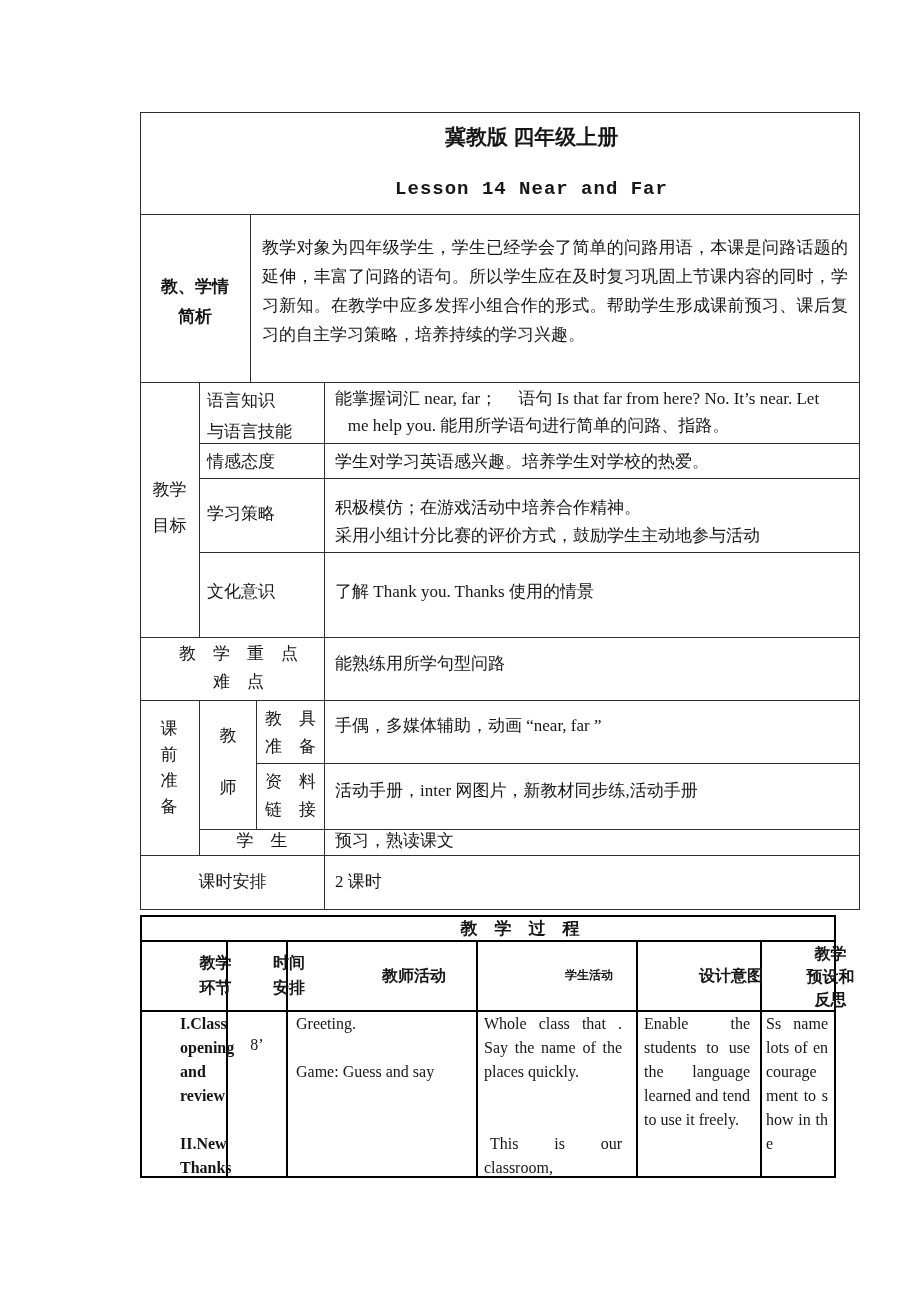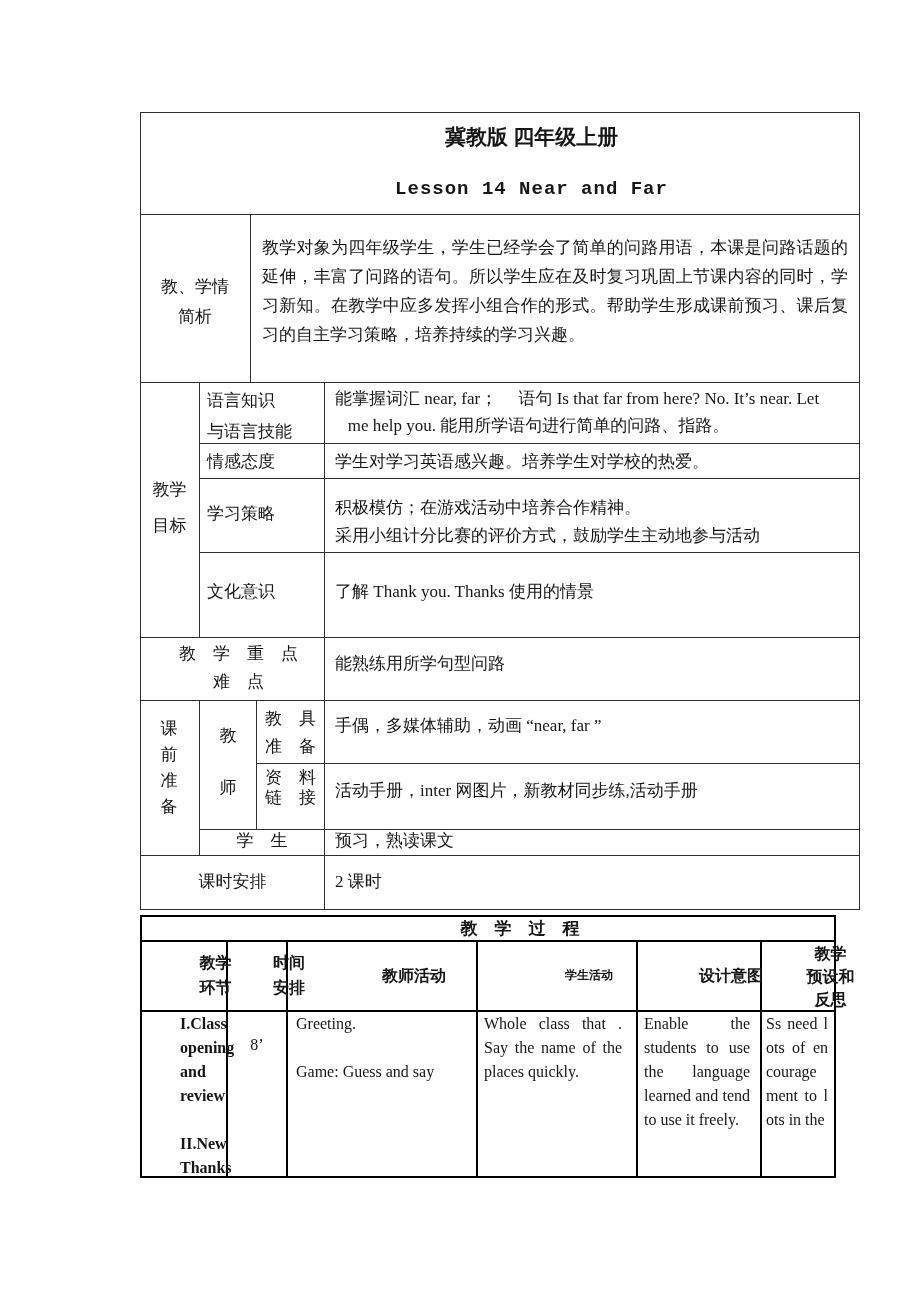--- a/index.html
+++ b/index.html
@@ -53,21 +53,21 @@
     <div class="ln2" style="left: 760px; top: 941px; width: 2px; height: 237px;"></div>
     <div class="ln2" style="left: 140px; top: 915px; width: 696px; height: 2px;"></div>
     <div class="ln2" style="left: 140px; top: 940px; width: 696px; height: 2px;"></div>
     <div class="ln2" style="left: 140px; top: 1010px; width: 696px; height: 2px;"></div>
     <div class="ln2" style="left: 140px; top: 1176px; width: 696px; height: 2px;"></div>
   </div>
 
 <div class="t c b" style="left:140px;top:124px;width:719px;font-size:21px;line-height:26px;">冀教版 四年级上册</div>
 <div class="t c b mono" style="left:140px;top:176px;width:719px;font-size:19px;line-height:26px;">Lesson 14 Near and Far</div>
 
-<div class="t c" style="left:140px;top:272px;width:110px;line-height:30px;">教、学情
+<div class="t c" style="left:140px;top:272px;width:110px;line-height:30px;font-weight:bold;">教、学情
 简析</div>
 <div class="t j" style="left:262px;top:233px;width:586px;line-height:29px;">教学对象为四年级学生，学生已经学会了简单的问路用语，本课是问路话题的延伸，丰富了问路的语句。所以学生应在及时复习巩固上节课内容的同时，学习新知。在教学中应多发挥小组合作的形式。帮助学生形成课前预习、课后复习的自主学习策略，培养持续的学习兴趣。</div>
 
 <div class="t c" style="left:140px;top:472px;width:59px;line-height:36px;">教学
 目标</div>
 
 <div class="t" style="left:207px;top:385px;width:112px;line-height:31px;">语言知识
 与语言技能</div>
 <div class="t pw" style="left:335px;top:385px;width:515px;line-height:27px;">能掌握词汇 near, far；　 语句 Is that far from here? No. It’s near. Let
    me help you. 能用所学语句进行简单的问路、指路。</div>
@@ -86,21 +86,21 @@
 难　点</div>
 <div class="t" style="left:335px;top:650px;width:515px;line-height:27px;">能熟练用所学句型问路</div>
 
 <div class="t vert" style="left:158px;top:716px;width:22px;line-height:26px;">课前准备</div>
 <div class="t vert" style="left:217px;top:710px;width:22px;line-height:52px;">教师</div>
 
 <div class="t c" style="left:256px;top:705px;width:69px;line-height:28px;">教　具
 准　备</div>
 <div class="t" style="left:335px;top:712px;width:515px;line-height:27px;">手偶，多媒体辅助，动画 “near, far ”</div>
 
-<div class="t c" style="left:256px;top:768px;width:69px;line-height:20px;">资　料
+<div class="t c" style="left:256px;top:768px;width:69px;line-height:28px;">资　料
 链　接</div>
 <div class="t" style="left:335px;top:777px;width:515px;line-height:27px;">活动手册，inter 网图片，新教材同步练,活动手册</div>
 
 <div class="t c" style="left:199px;top:828px;width:126px;line-height:26px;">学　生</div>
 <div class="t" style="left:335px;top:828px;width:515px;line-height:26px;">预习，熟读课文</div>
 
 <div class="t c" style="left:140px;top:868px;width:185px;line-height:27px;">课时安排</div>
 <div class="t" style="left:335px;top:868px;width:515px;line-height:27px;">2 课时</div>
 
 <div class="t c b" style="left:140px;top:917px;width:696px;line-height:23px;">教　学　过　程</div>
@@ -123,17 +123,18 @@
 
 <div class="t en c" style="left:227px;top:1033px;width:60px;">8’</div>
 
 <div class="t en" style="left:296px;top:1012px;width:172px;max-height:165px;overflow:hidden;white-space:normal;">
   <p class="cell-p">Greeting.</p>
   <p class="cell-p" style="margin-top:24px;">Game: Guess and say</p>
 </div>
 
 <div class="t en" style="left:484px;top:1012px;width:138px;max-height:165px;overflow:hidden;white-space:normal;">
   <p class="cell-p j">Whole class that . Say the name of the places quickly.</p>
+  <p class="cell-p j" style="margin-top:48px;text-indent:6px;">This is our classroom,</p>
 </div>
 
 <div class="t en j" style="left:644px;top:1012px;width:106px;max-height:165px;overflow:hidden;">Enable the students to use the language learned and tend to use it freely.</div>
 
-<div class="t en j ba" style="left:766px;top:1012px;width:62px;max-height:165px;overflow:hidden;white-space:normal;">Ss need lots of encouragement to lots in the</div>
+<div class="t en j ba" style="left:766px;top:1012px;width:62px;max-height:165px;overflow:hidden;white-space:normal;">Ss name lots of encouragement to show in the</div>
 
 </body></html>

